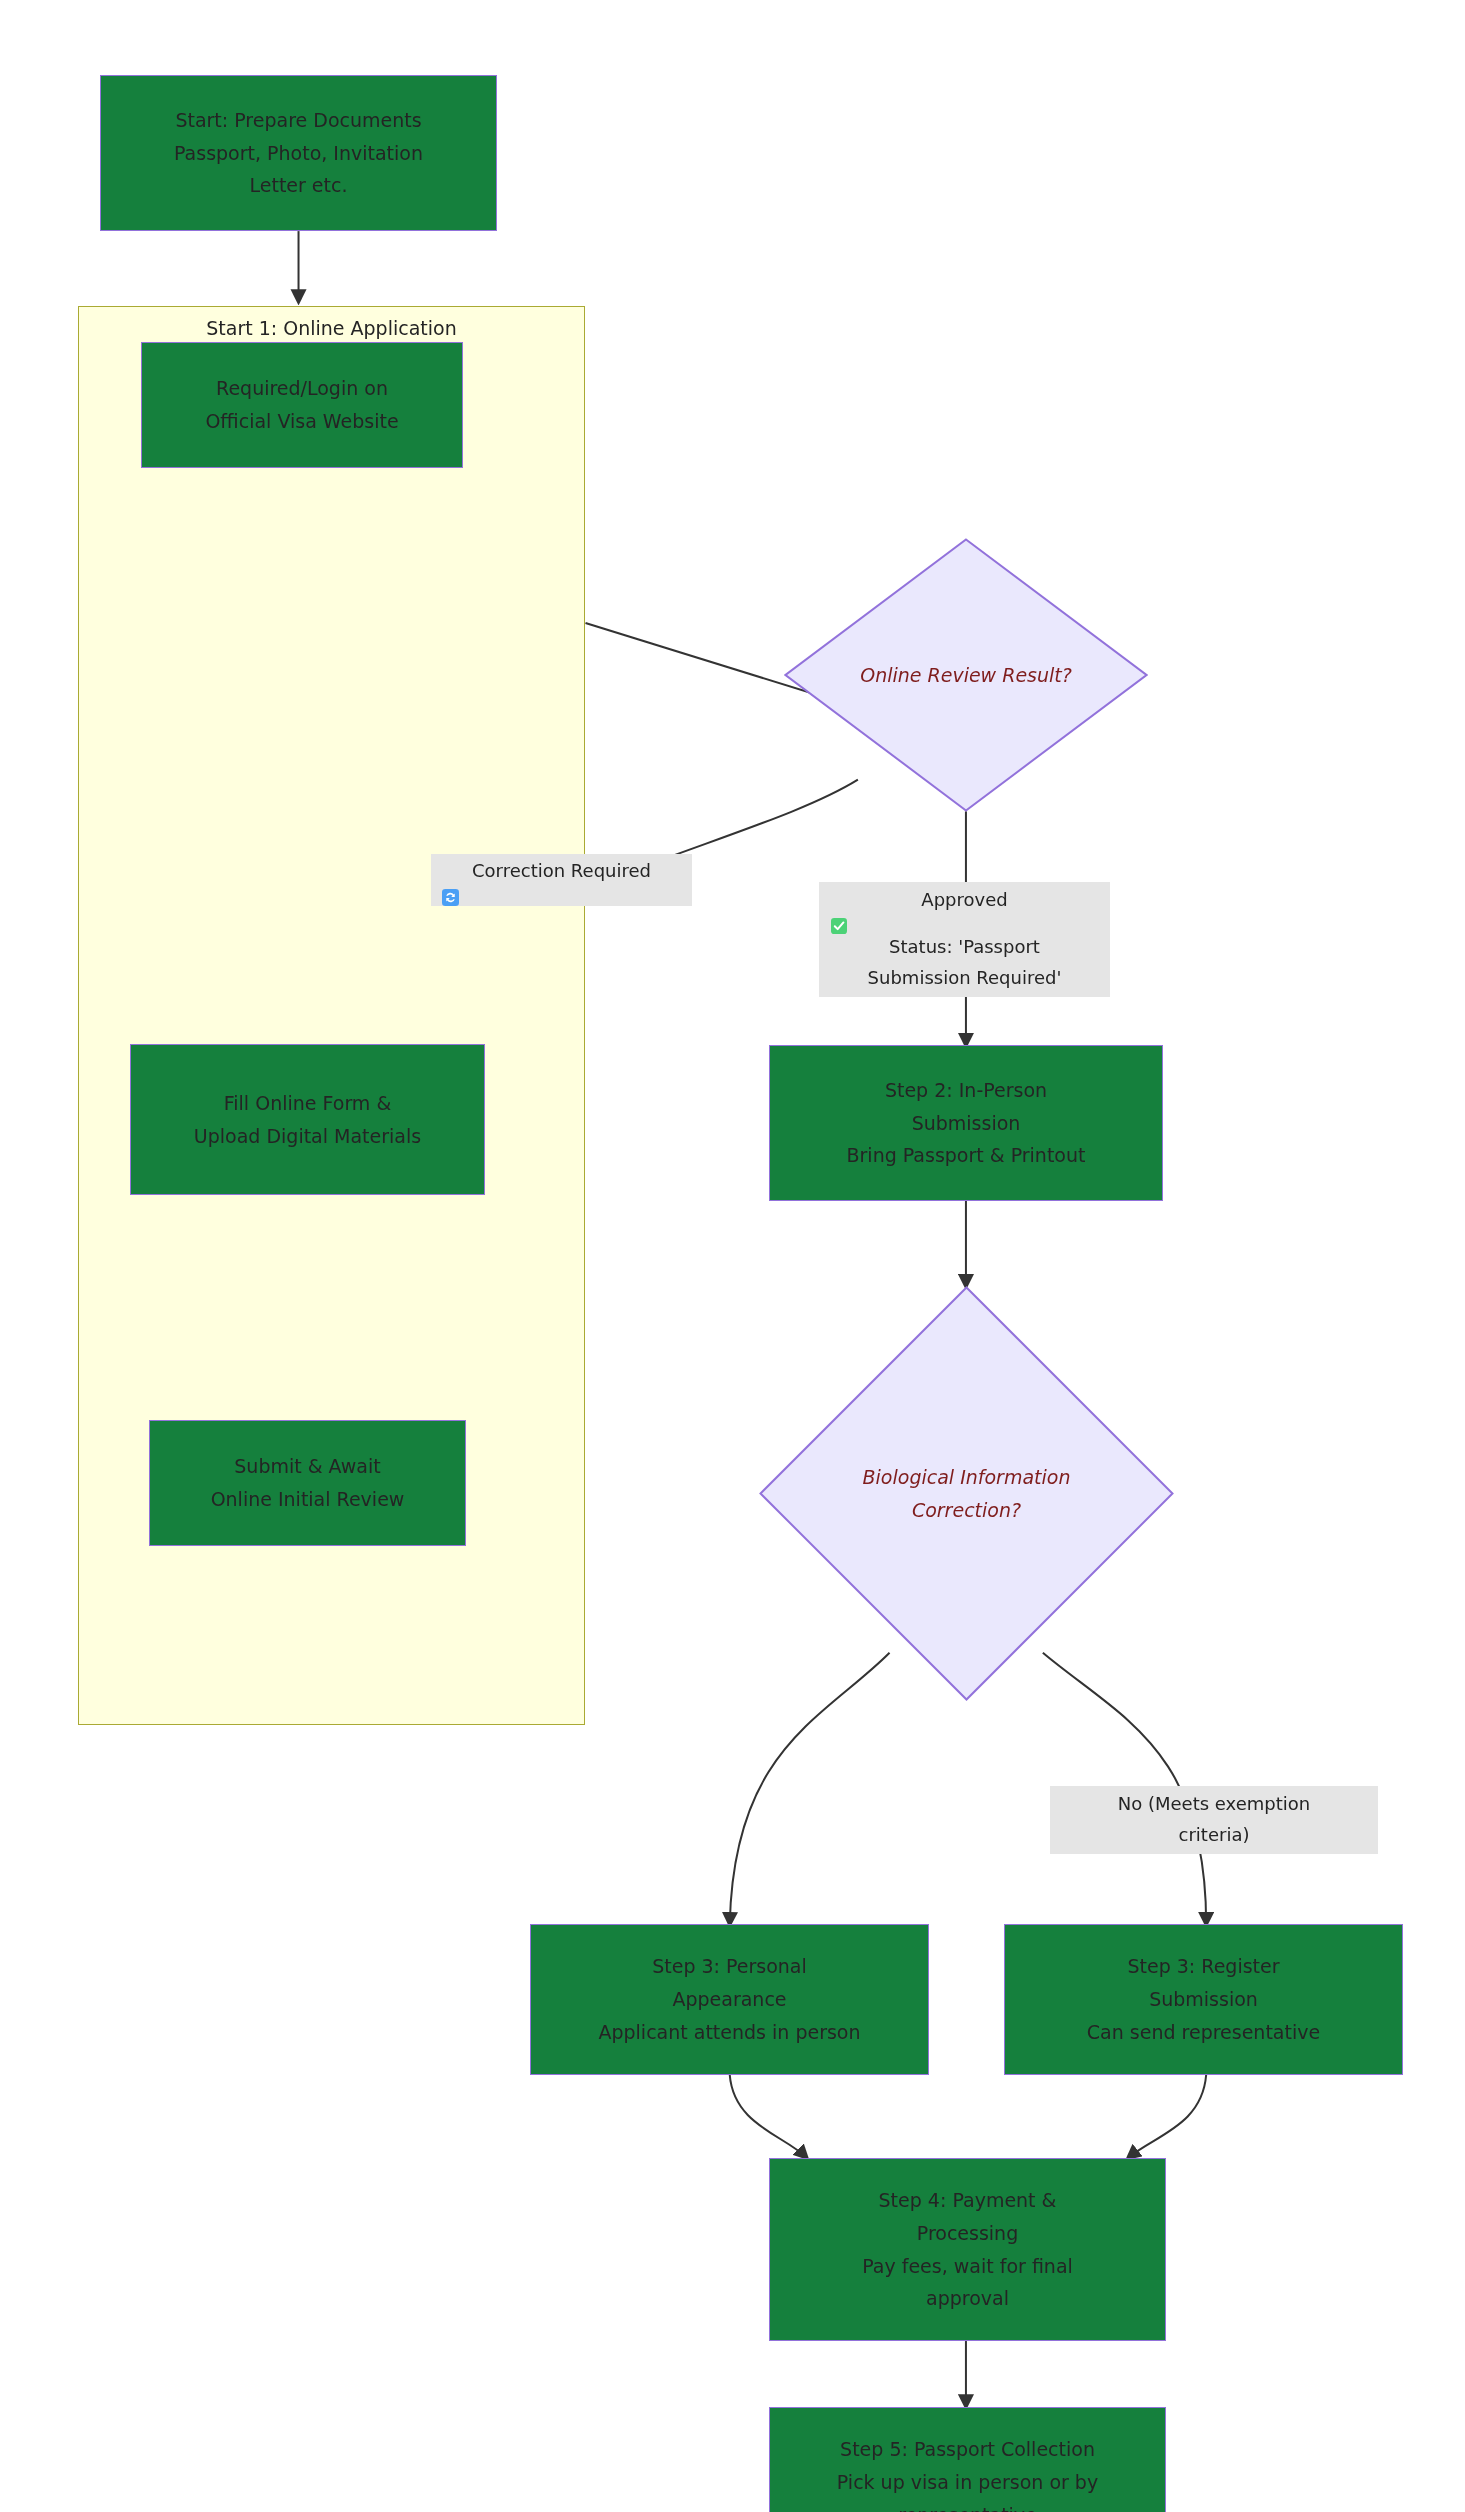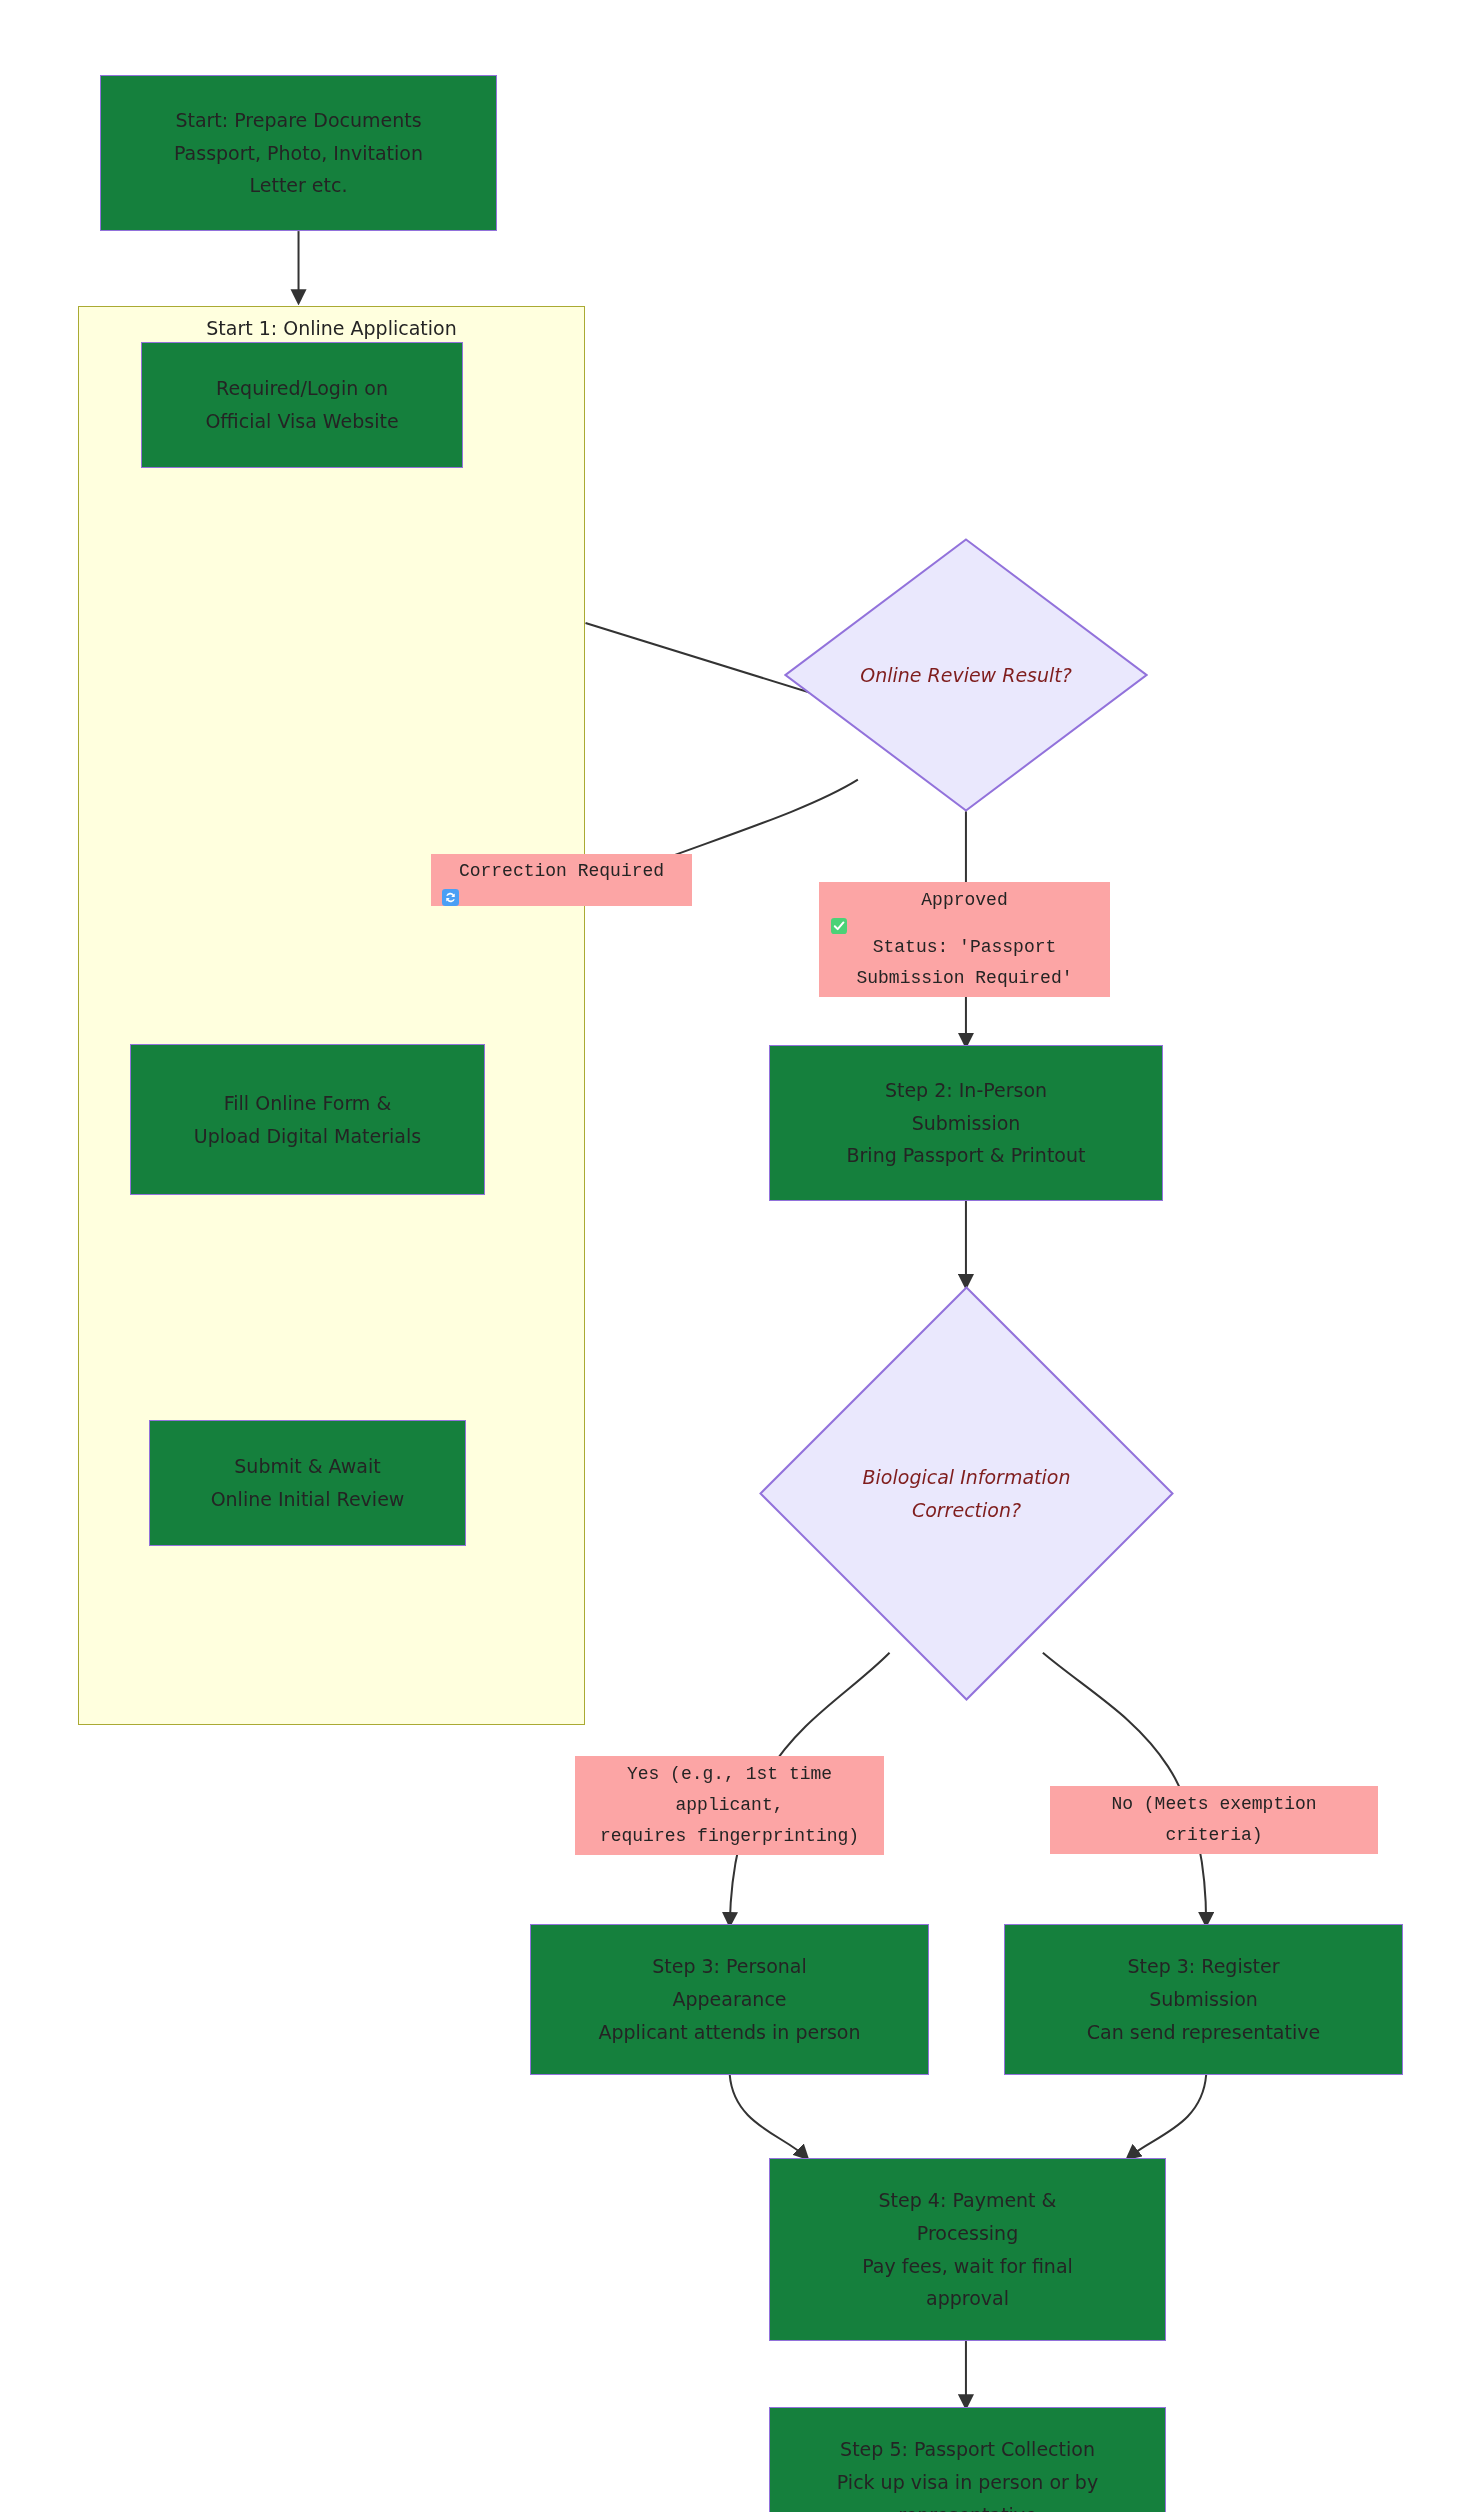--- a/index.html
+++ b/index.html
@@ -83,29 +83,28 @@
   .subgraph-title {
     position: absolute;
     z-index: 2;
     font-size: 19px;
     color: #242424;
     text-align: center;
     white-space: nowrap;
   }
   .edge-label {
     position: absolute;
-    background: #fca5a5;
+    background: #e5e5e5;
     color: #242424;
     font-size: 18px;
     line-height: 1.72;
     text-align: center;
     padding: 3px 7px;
     box-sizing: border-box;
     z-index: 4;
-    font-family: Liberation Mono, monospace;
   }
   .edge-label span { display: block; white-space: nowrap; }
   .emoji {
     display: inline-block;
     vertical-align: middle;
     position: relative;
   }
   .emoji svg { display: block; }
 </style>
 </head>
@@ -261,25 +260,20 @@
         <svg width="16" height="16" viewBox="0 0 36 36">
           <rect x="0" y="0" width="36" height="36" rx="7" ry="7" fill="#4cd277"></rect>
           <path d="M8.5 18.5 L15 25 L28 10" stroke="#ffffff" stroke-width="4.5" fill="none" stroke-linecap="round" stroke-linejoin="round"></path>
         </svg>
       </span>
     </span>
     <span>Status: 'Passport</span>
     <span>Submission Required'</span>
   </div>
 
-  <div class="edge-label" style="left:575px; top:1756px; width:309px;">
-    <span>Yes (e.g., 1st time</span>
-    <span>applicant,</span>
-    <span>requires fingerprinting)</span>
-  </div>
 
   <div class="edge-label" style="left:1050px; top:1786px; width:328px;">
     <span>No (Meets exemption</span>
     <span>criteria)</span>
   </div>
 
 </div>
 
 
 </body></html>

